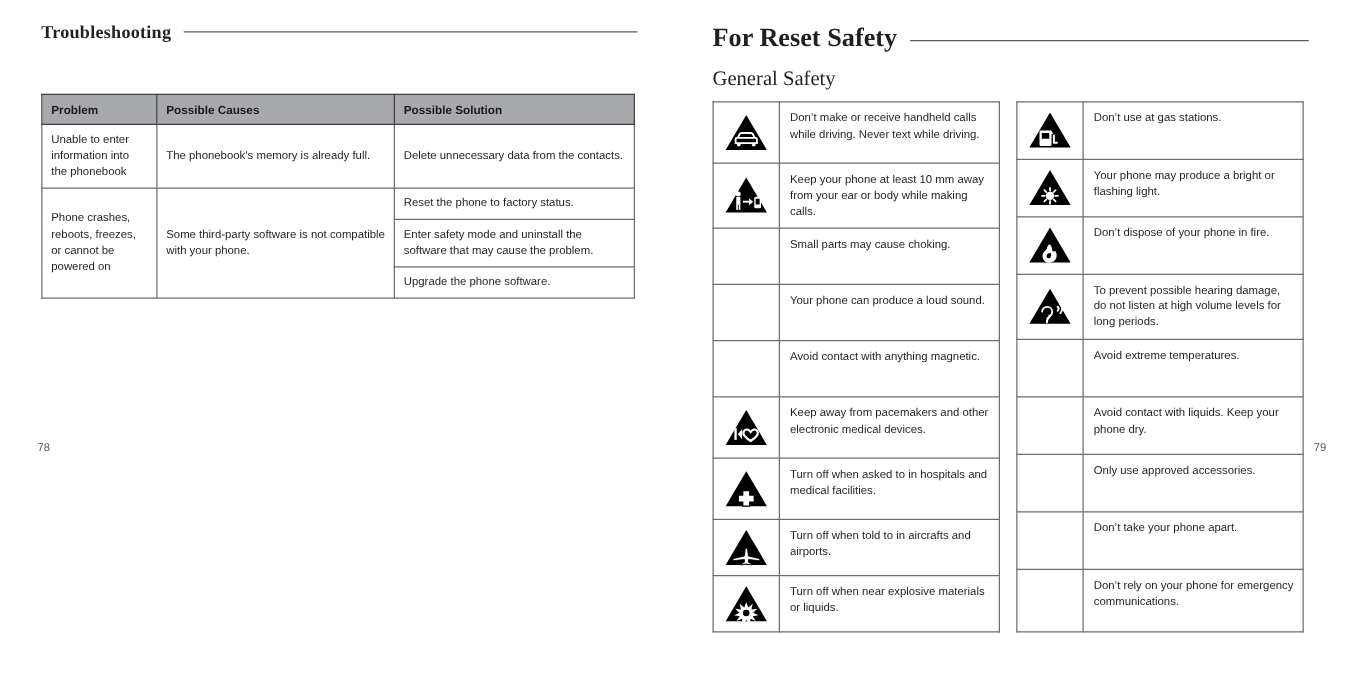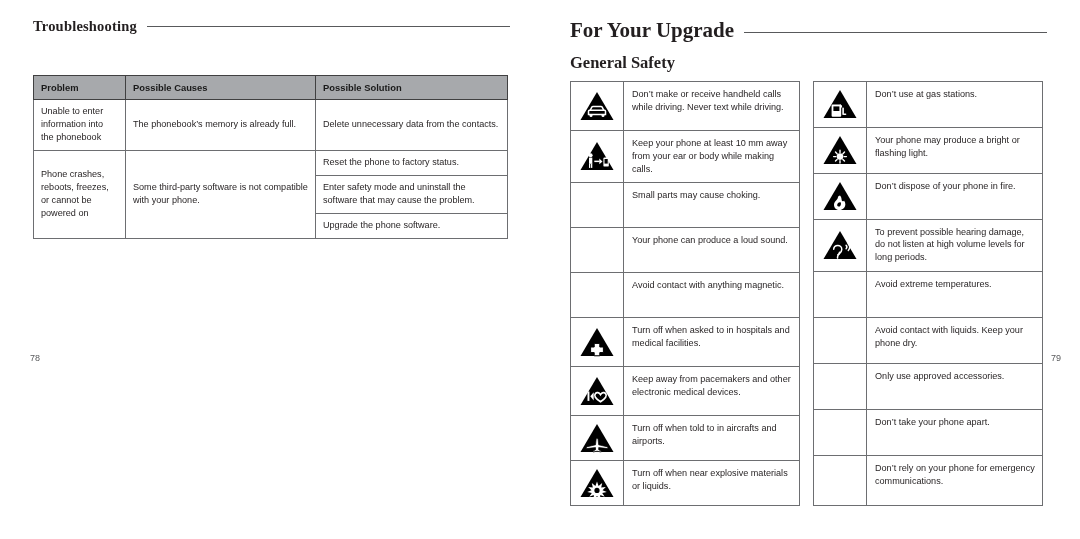--- a/index.html
+++ b/index.html
@@ -52,21 +52,21 @@
   
   .head-left .chapter-title { font-size: 14.5px; letter-spacing: .2px; }
   .head-left { margin-bottom: 13px; }
 
   
   .head-right .chapter-title { font-size: 21px; }
   .head-right { margin-bottom: 10px; }
 
   .section-title {
     font-family: "Liberation Serif", serif;
-    font-weight: bold;
+    font-weight: normal;
     font-size: 16.5px;
     margin: 0 0 8px 0;
   }
 
   
   table {
     border-collapse: collapse;
     table-layout: fixed;
     font-size: 9.1px;
     line-height: 1.42;
@@ -191,21 +191,21 @@
         </tr>
       </tbody>
     </table>
 
     <div class="folio folio-left">78</div>
   </div>
 
   <div class="page page-right">
 
     <div class="head-right chapter-head">
-      <span class="chapter-title">For Your Upgrade</span>
+      <span class="chapter-title">For Reset Safety</span>
       <span class="rule"></span>
     </div>
 
     <div class="section-title">General Safety</div>
 
     <div class="safety-wrap">
       <table class="tbl-safety" id="safety-left">
           <tbody>
             <tr class="r-taller">
               <td class="ic-cell">
@@ -253,38 +253,38 @@
             </tr>
             <tr class="r-tall">
               <td class="ic-cell"></td>
               <td class="txt-cell">Avoid contact with anything magnetic.</td>
             </tr>
             <tr class="r-taller">
               <td class="ic-cell">
                 <div class="icon-box">
                   <svg width="38" height="34" viewBox="0 0 38 34" aria-hidden="true">
                     <path d="M19 3 L35.5 31 L2.5 31 Z" fill="#000"></path>
-                    <path d="M16.2 18.4 h5.6 v3.6 h3.6 v5.6 h-3.6 v3.2 h-5.6 v-3.2 h-3.6 v-5.6 h3.6 Z" fill="#fff" stroke="#000" stroke-width="1"></path>
-                  </svg>
-                </div>
-              </td>
-              <td class="txt-cell">Turn off when asked to in hospitals and medical facilities.</td>
-            </tr>
-            <tr class="r-taller">
-              <td class="ic-cell">
-                <div class="icon-box">
-                  <svg width="38" height="34" viewBox="0 0 38 34" aria-hidden="true">
-                    <path d="M19 3 L35.5 31 L2.5 31 Z" fill="#000"></path>
                     <rect x="9.5" y="17.5" width="1.9" height="9.4" fill="#fff"></rect>
                     <path d="M12.3 22.3 l3.4 -4.1 v8.2 Z" fill="#fff"></path>
                     <path d="M22.5 27.8 c-5.2 -3.4 -6.8 -6 -5.2 -8.1 1.3 -1.7 3.8 -1.3 5.2 .9 1.4 -2.2 3.9 -2.6 5.2 -.9 1.6 2.1 0 4.7 -5.2 8.1 Z" fill="none" stroke="#fff" stroke-width="1.7"></path>
                   </svg>
                 </div>
               </td>
               <td class="txt-cell">Keep away from pacemakers and other electronic medical devices.</td>
+            </tr>
+            <tr class="r-taller">
+              <td class="ic-cell">
+                <div class="icon-box">
+                  <svg width="38" height="34" viewBox="0 0 38 34" aria-hidden="true">
+                    <path d="M19 3 L35.5 31 L2.5 31 Z" fill="#000"></path>
+                    <path d="M16.2 18.4 h5.6 v3.6 h3.6 v5.6 h-3.6 v3.2 h-5.6 v-3.2 h-3.6 v-5.6 h3.6 Z" fill="#fff" stroke="#000" stroke-width="1"></path>
+                  </svg>
+                </div>
+              </td>
+              <td class="txt-cell">Turn off when asked to in hospitals and medical facilities.</td>
             </tr>
             <tr class="r-tall">
               <td class="ic-cell">
                 <div class="icon-box">
                   <svg width="38" height="34" viewBox="0 0 38 34" aria-hidden="true">
                     <path d="M19 3 L35.5 31 L2.5 31 Z" fill="#000"></path>
                     <g fill="#fff" stroke="#000" stroke-width=".7">
                       <path d="M18.2 17.6 h1.8 l.7 6.2 l9.1 2.1 v1.7 l-9.1 -1 v2.2 l2.5 1.2 v1 l-4.1 -.8 l-4.1 .8 v-1 l2.5 -1.2 v-2.2 l-9.1 1 v-1.7 l9.1 -2.1 Z"></path>
                     </g>
                   </svg>

